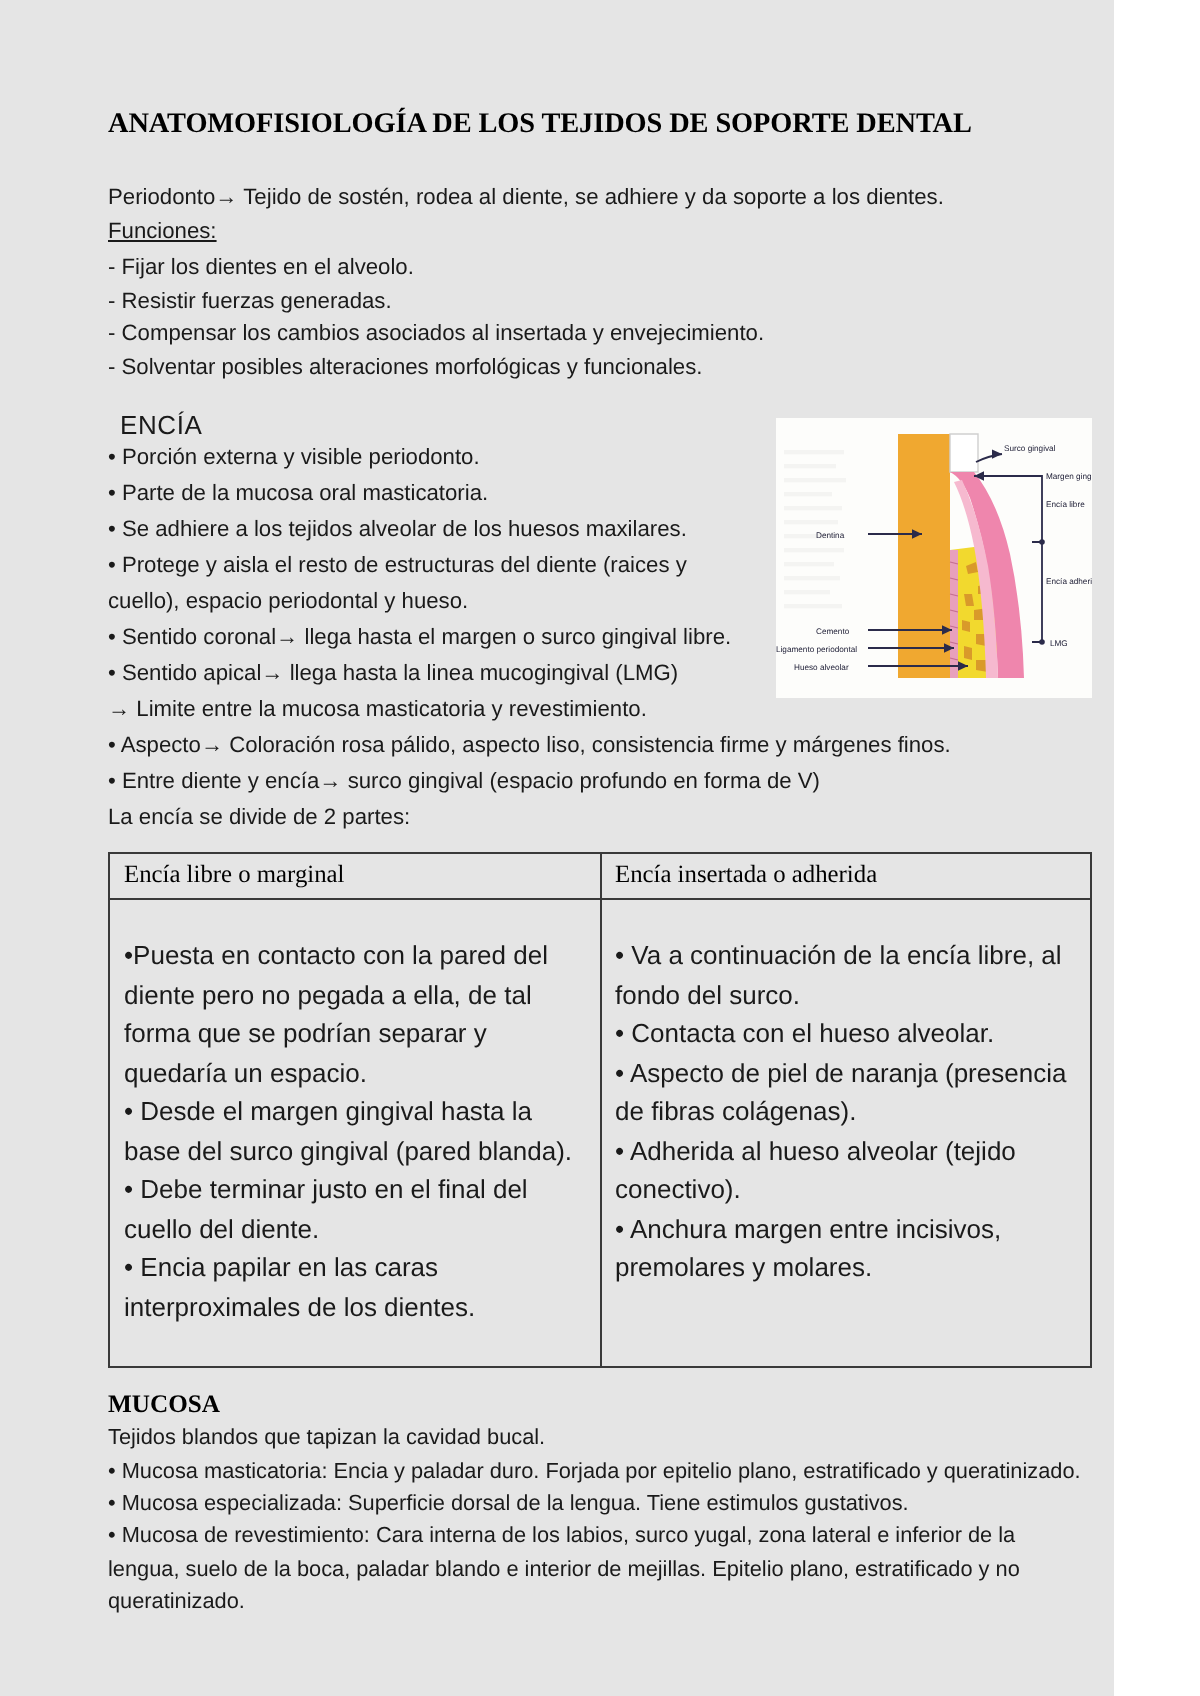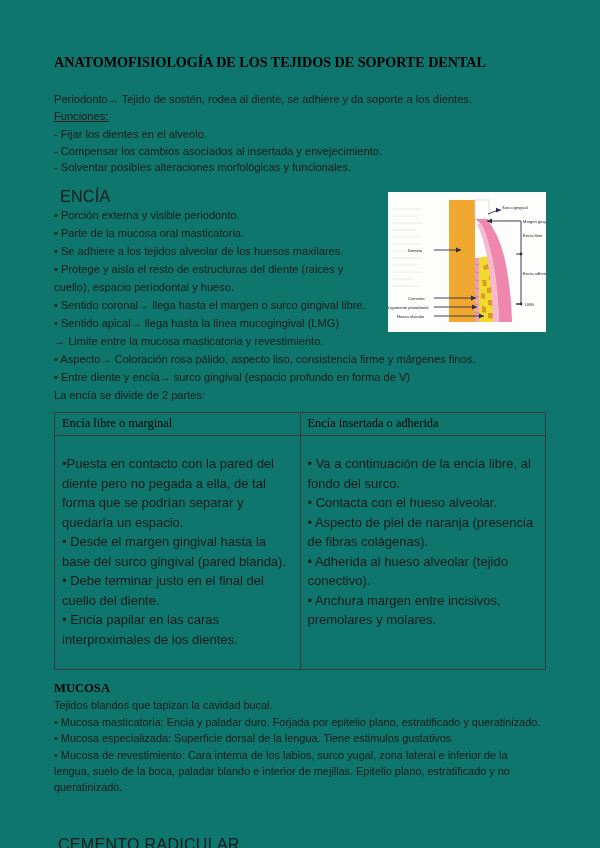--- a/index.html
+++ b/index.html
@@ -6,23 +6,23 @@
     margin: 0;
     padding: 0;
     background: #ffffff;
   }
   body {
     font-family: "Liberation Sans", sans-serif;
     color: #1a1a1a;
   }
   .page {
     position: relative;
-    width: 600px;
+    width: 557px;
     height: 848px;
-    background: #0f766e;
+    background: #e5e5e5;
     overflow: hidden;
   }
   .content {
     position: absolute;
     left: 54px;
     top: 54px;
     width: 492px;
   }
 
   
@@ -37,21 +37,21 @@
   }
   .sec-head-serif {
     font-family: Liberation Serif, serif;
     font-weight: bold;
     font-size: 12.6px;
     margin: 0;
     color: #000;
   }
   .sec-head-sans {
     font-family: "Liberation Sans", sans-serif;
-    font-size: 16px;
+    font-size: 13px;
     font-weight: 400;
     letter-spacing: 0.3px;
     margin: 4px;
     color: #1a1a1a;
   }
 
   
   .para {
     font-size: 11.1px;
     line-height: 1.52;
@@ -140,20 +140,21 @@
 
     <div class="intro">
       <p class="para">
         <span class="line">Periodonto→ Tejido de sostén, rodea al diente, se adhiere y da soporte a los dientes.</span>
       </p>
       <p class="para">
         <span class="u">Funciones:</span>
       </p>
       <p class="para funciones-list">
         <span class="line">- Fijar los dientes en el alveolo.</span>
+        <span class="line">- Resistir fuerzas generadas.</span>
         <span class="line">- Compensar los cambios asociados al insertada y envejecimiento.</span>
         <span class="line">- Solventar posibles alteraciones morfológicas y funcionales.</span>
       </p>
     </div>
 
     <div class="encia-block">
 
       <div class="figure">
         <svg class="fig-svg" viewBox="0 0 158 140">
 

